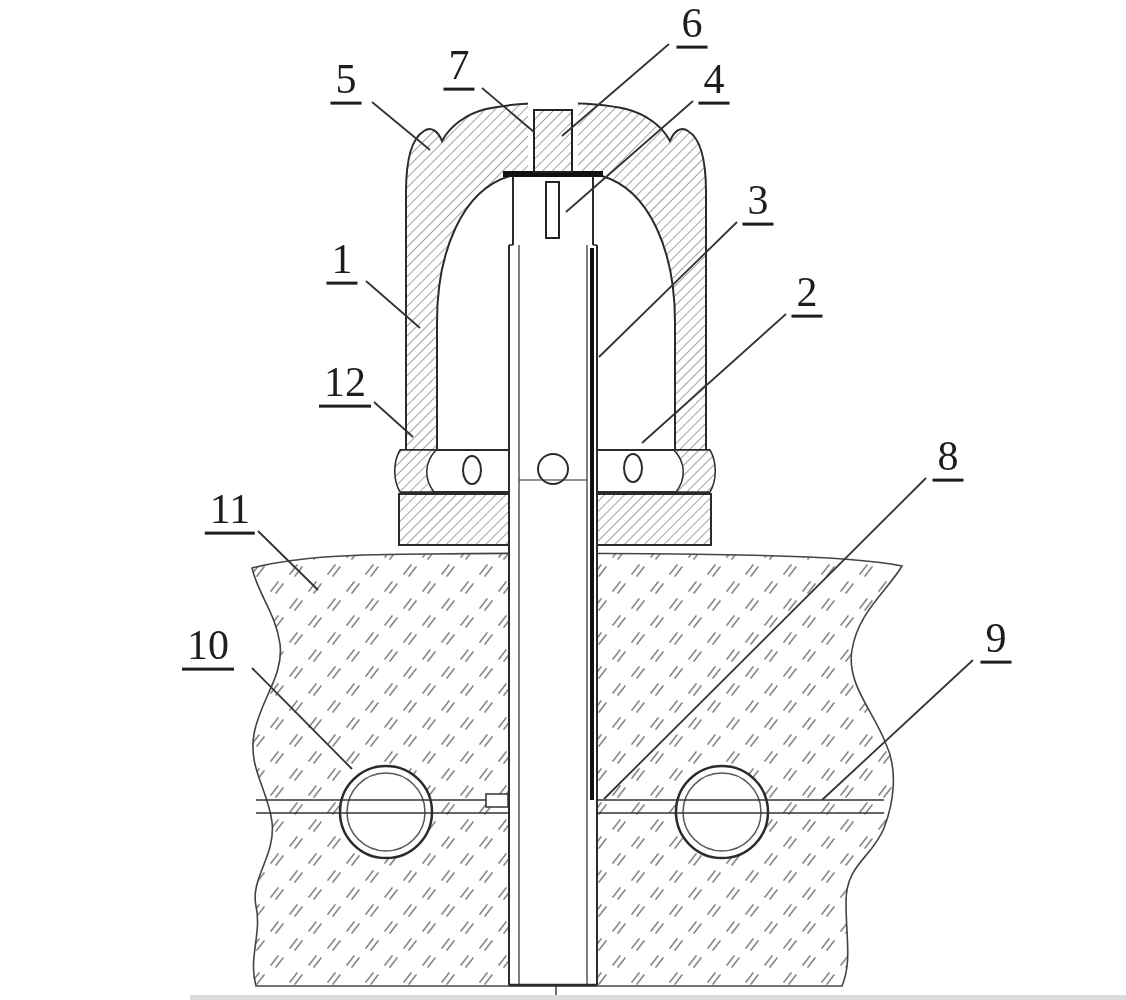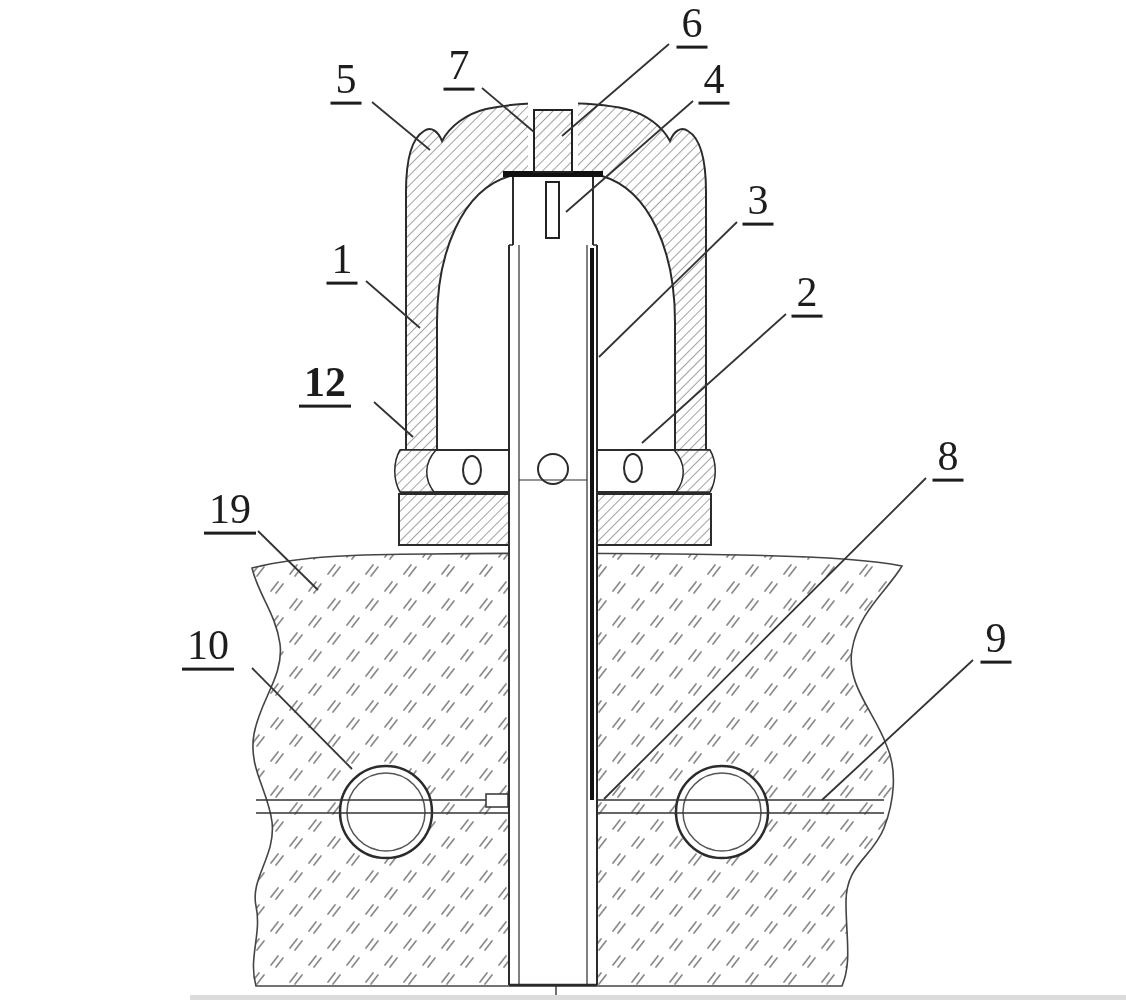--- a/index.html
+++ b/index.html
@@ -154,21 +154,21 @@
   </svg>
 
   <div id="labels">
       <div class="ref-label" style="left: 692px; top: 27px;">6</div>
       <div class="ref-label" style="left: 459px; top: 69px;">7</div>
       <div class="ref-label" style="left: 346px; top: 83px;">5</div>
       <div class="ref-label" style="left: 714px; top: 83px;">4</div>
       <div class="ref-label" style="left: 758px; top: 204px;">3</div>
       <div class="ref-label" style="left: 342px; top: 263px;">1</div>
       <div class="ref-label" style="left: 807px; top: 296px;">2</div>
-      <div class="ref-label" style="left: 325px; top: 386px; font-weight: bold;">12</div>
+      <div class="ref-label" style="left: 345px; top: 386px;">12</div>
       <div class="ref-label" style="left: 948px; top: 460px;">8</div>
-      <div class="ref-label" style="left: 230px; top: 513px;">19</div>
+      <div class="ref-label" style="left: 230px; top: 513px;">11</div>
       <div class="ref-label" style="left: 996px; top: 642px;">9</div>
       <div class="ref-label" style="left: 208px; top: 649px;">10</div>
     </div>
 
   <div class="bottom-strip"></div>
 </div>
 
 </body></html>

